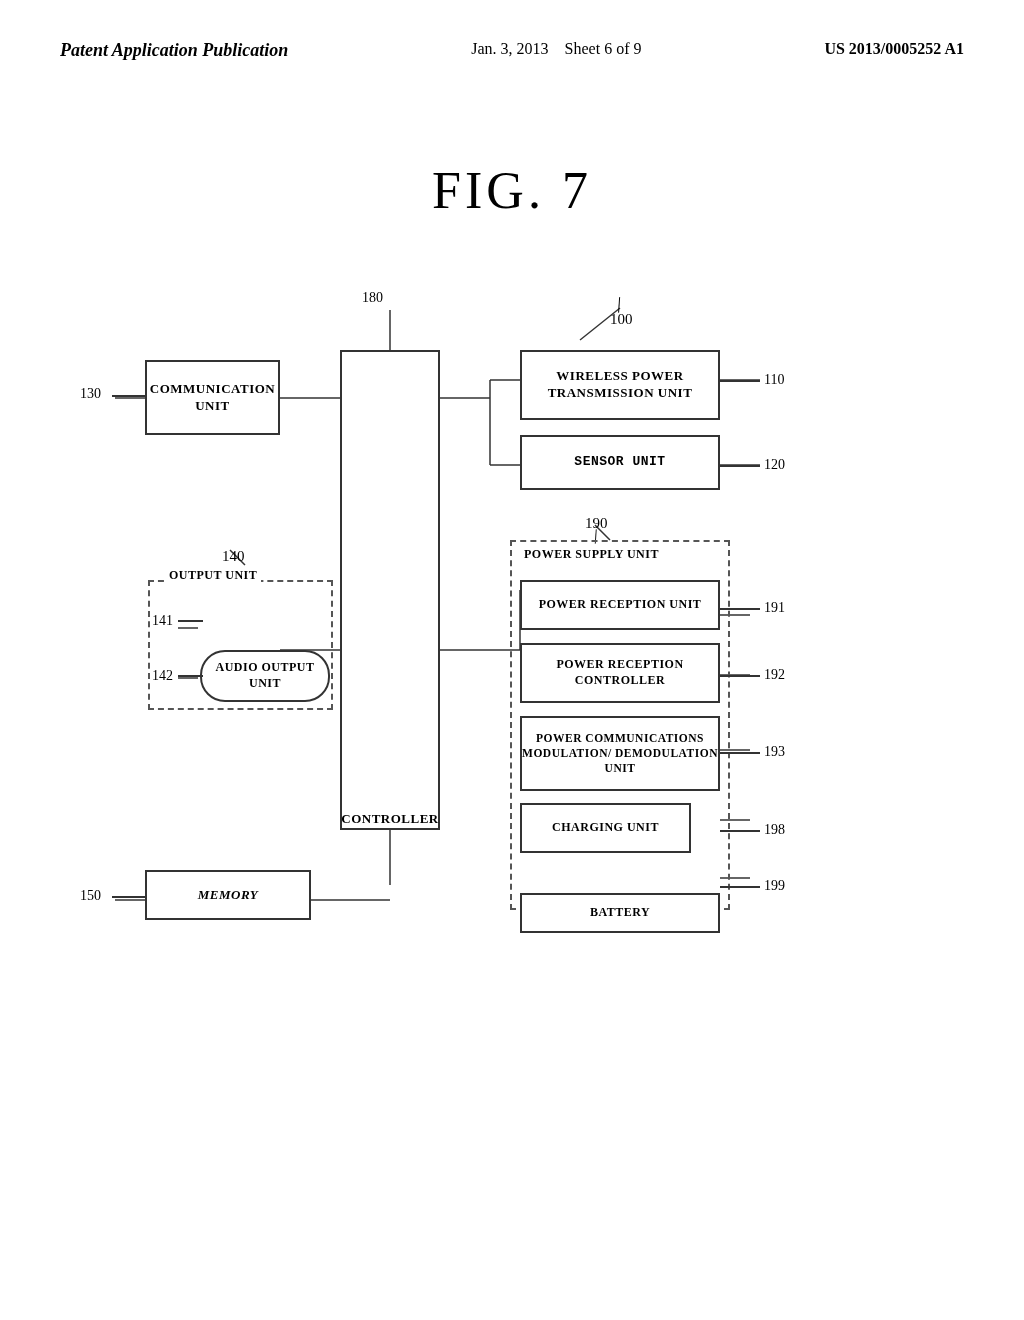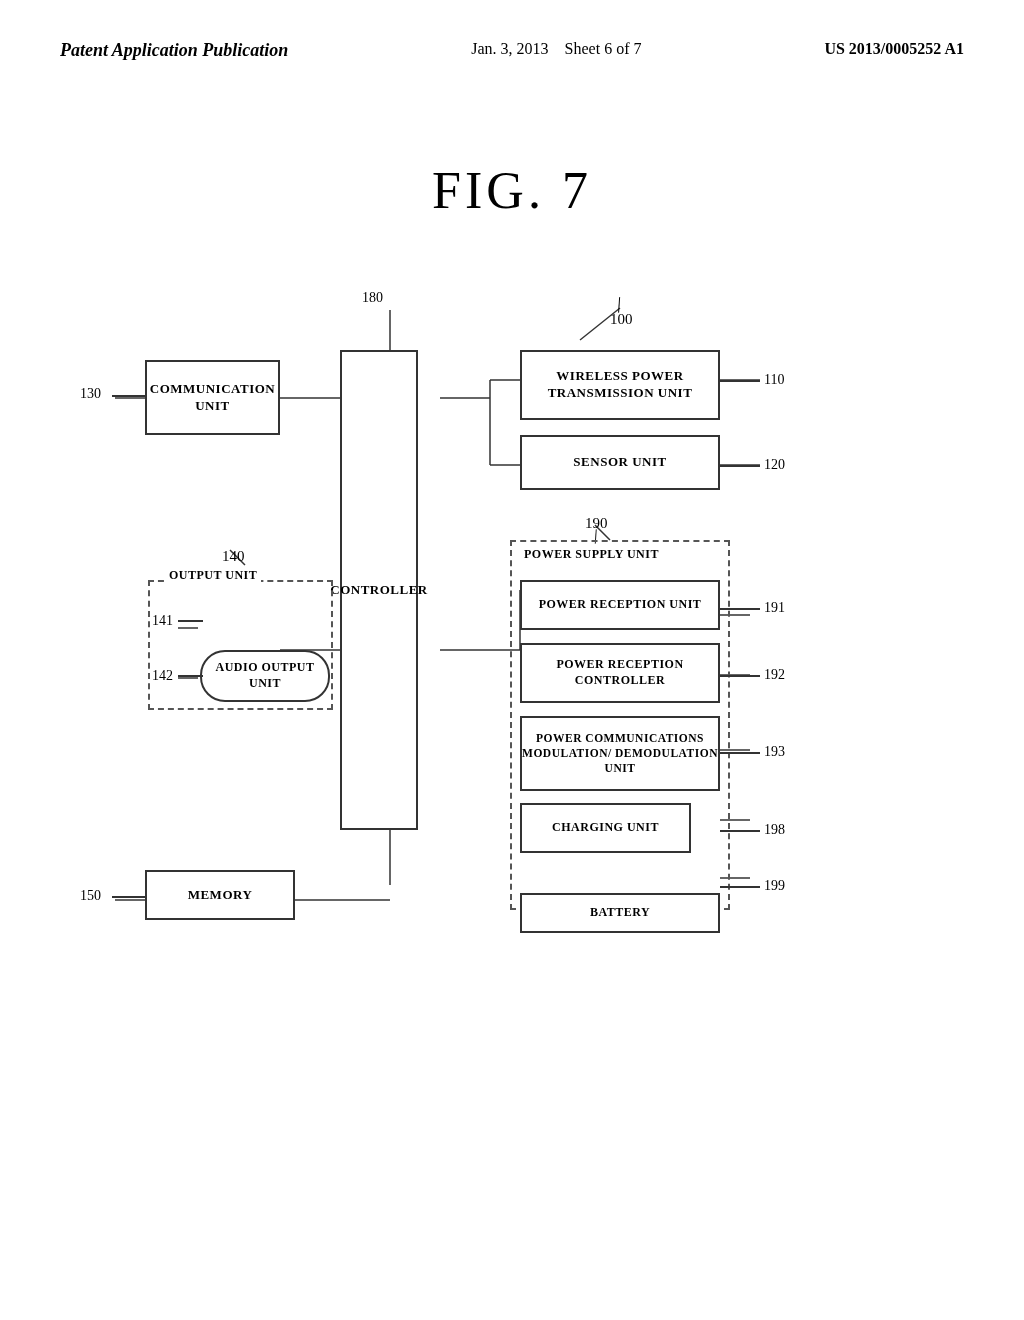--- a/index.html
+++ b/index.html
@@ -87,21 +87,21 @@
       overflow: visible;
     }
   </style>
 </head>
 <body>
 
 <div class="page-header">
   <div class="header-left">Patent Application Publication</div>
   <div class="header-center">
     <span>Jan. 3, 2013</span>&nbsp;&nbsp;&nbsp;
-    <span>Sheet 6 of 7</span>
+    <span>Sheet 6 of 9</span>
   </div>
   <div class="header-right">US 2013/0005252 A1</div>
 </div>
 
 <div class="fig-title">FIG.   7</div>
 
 <div class="diagram-area">
 
   <svg class="lines">
 
@@ -156,21 +156,21 @@
   <div class="label-outside" style="top:30px; left:610px; font-size:15px;margin-top:31px;">
     <span>100</span>
   </div>
 
   <div style="position:absolute; top:42px; left:616px; font-size:22px; transform:rotate(-15deg);">/</div>
 
   <div class="label-outside" style="top:40px; left:362px;">
     <span>180</span>
   </div>
 
-  <div class="box" style="left:340px; top:100px; width:78px; height:480px; font-size:13px;">
+  <div class="box" style="left:340px; top:100px; width:100px; height:480px; font-size:13px;align-items:flex-end;">
     <span>CONTROLLER</span>
   </div>
 
   <div class="box" style="left:145px; top:110px; width:135px; height:75px;">
     <span>COMMUNICATION
 UNIT</span>
   </div>
 
   <div class="label-outside" style="top:136px; left:80px;">
     <span>130</span>
@@ -180,21 +180,21 @@
   <div class="box" style="left:520px; top:100px; width:200px; height:70px;">
     <span>WIRELESS  POWER
 TRANSMISSION  UNIT</span>
   </div>
 
   <div class="label-outside" style="top:122px; left:764px;">
     <span>110</span>
   </div>
   <div style="position:absolute; top:130px; left:720px; width:40px; height:1.5px; background:#333;"></div>
 
-  <div class="box" style="left:520px; top:185px; width:200px; height:55px;">
+  <div class="box" style="left:520px; top:185px; width:200px; height:55px;font-family:Liberation Mono, monospace;">
     <span>SENSOR  UNIT</span>
   </div>
 
   <div class="label-outside" style="top:207px; left:764px;">
     <span>120</span>
   </div>
   <div style="position:absolute; top:215px; left:720px; width:40px; height:1.5px; background:#333;"></div>
 
   <div class="label-outside" style="top:265px; left:585px; font-size:15px;">
     <span>190</span>
@@ -276,21 +276,21 @@
   <div class="box" style="left:200px; top:400px; width:130px; height:52px; font-size:12px;border-radius:25px;">
     <span>AUDIO  OUTPUT
 UNIT</span>
   </div>
 
   <div class="label-outside" style="top:418px; left:152px; font-size:14px;">
     <span>142</span>
   </div>
   <div style="position:absolute; top:425px; left:178px; width:25px; height:1.5px; background:#333;"></div>
 
-  <div class="box" style="left:145px; top:620px; width:150px; height:50px; font-size:13px;">
+  <div class="box" style="left:145px; top:620px; width:166px; height:50px; font-size:13px;font-style:italic;">
     <span>MEMORY</span>
   </div>
 
   <div class="label-outside" style="top:638px; left:80px; font-size:14px;">
     <span>150</span>
   </div>
   <div style="position:absolute; top:646px; left:112px; width:35px; height:1.5px; background:#333;"></div>
 
 </div>
 

